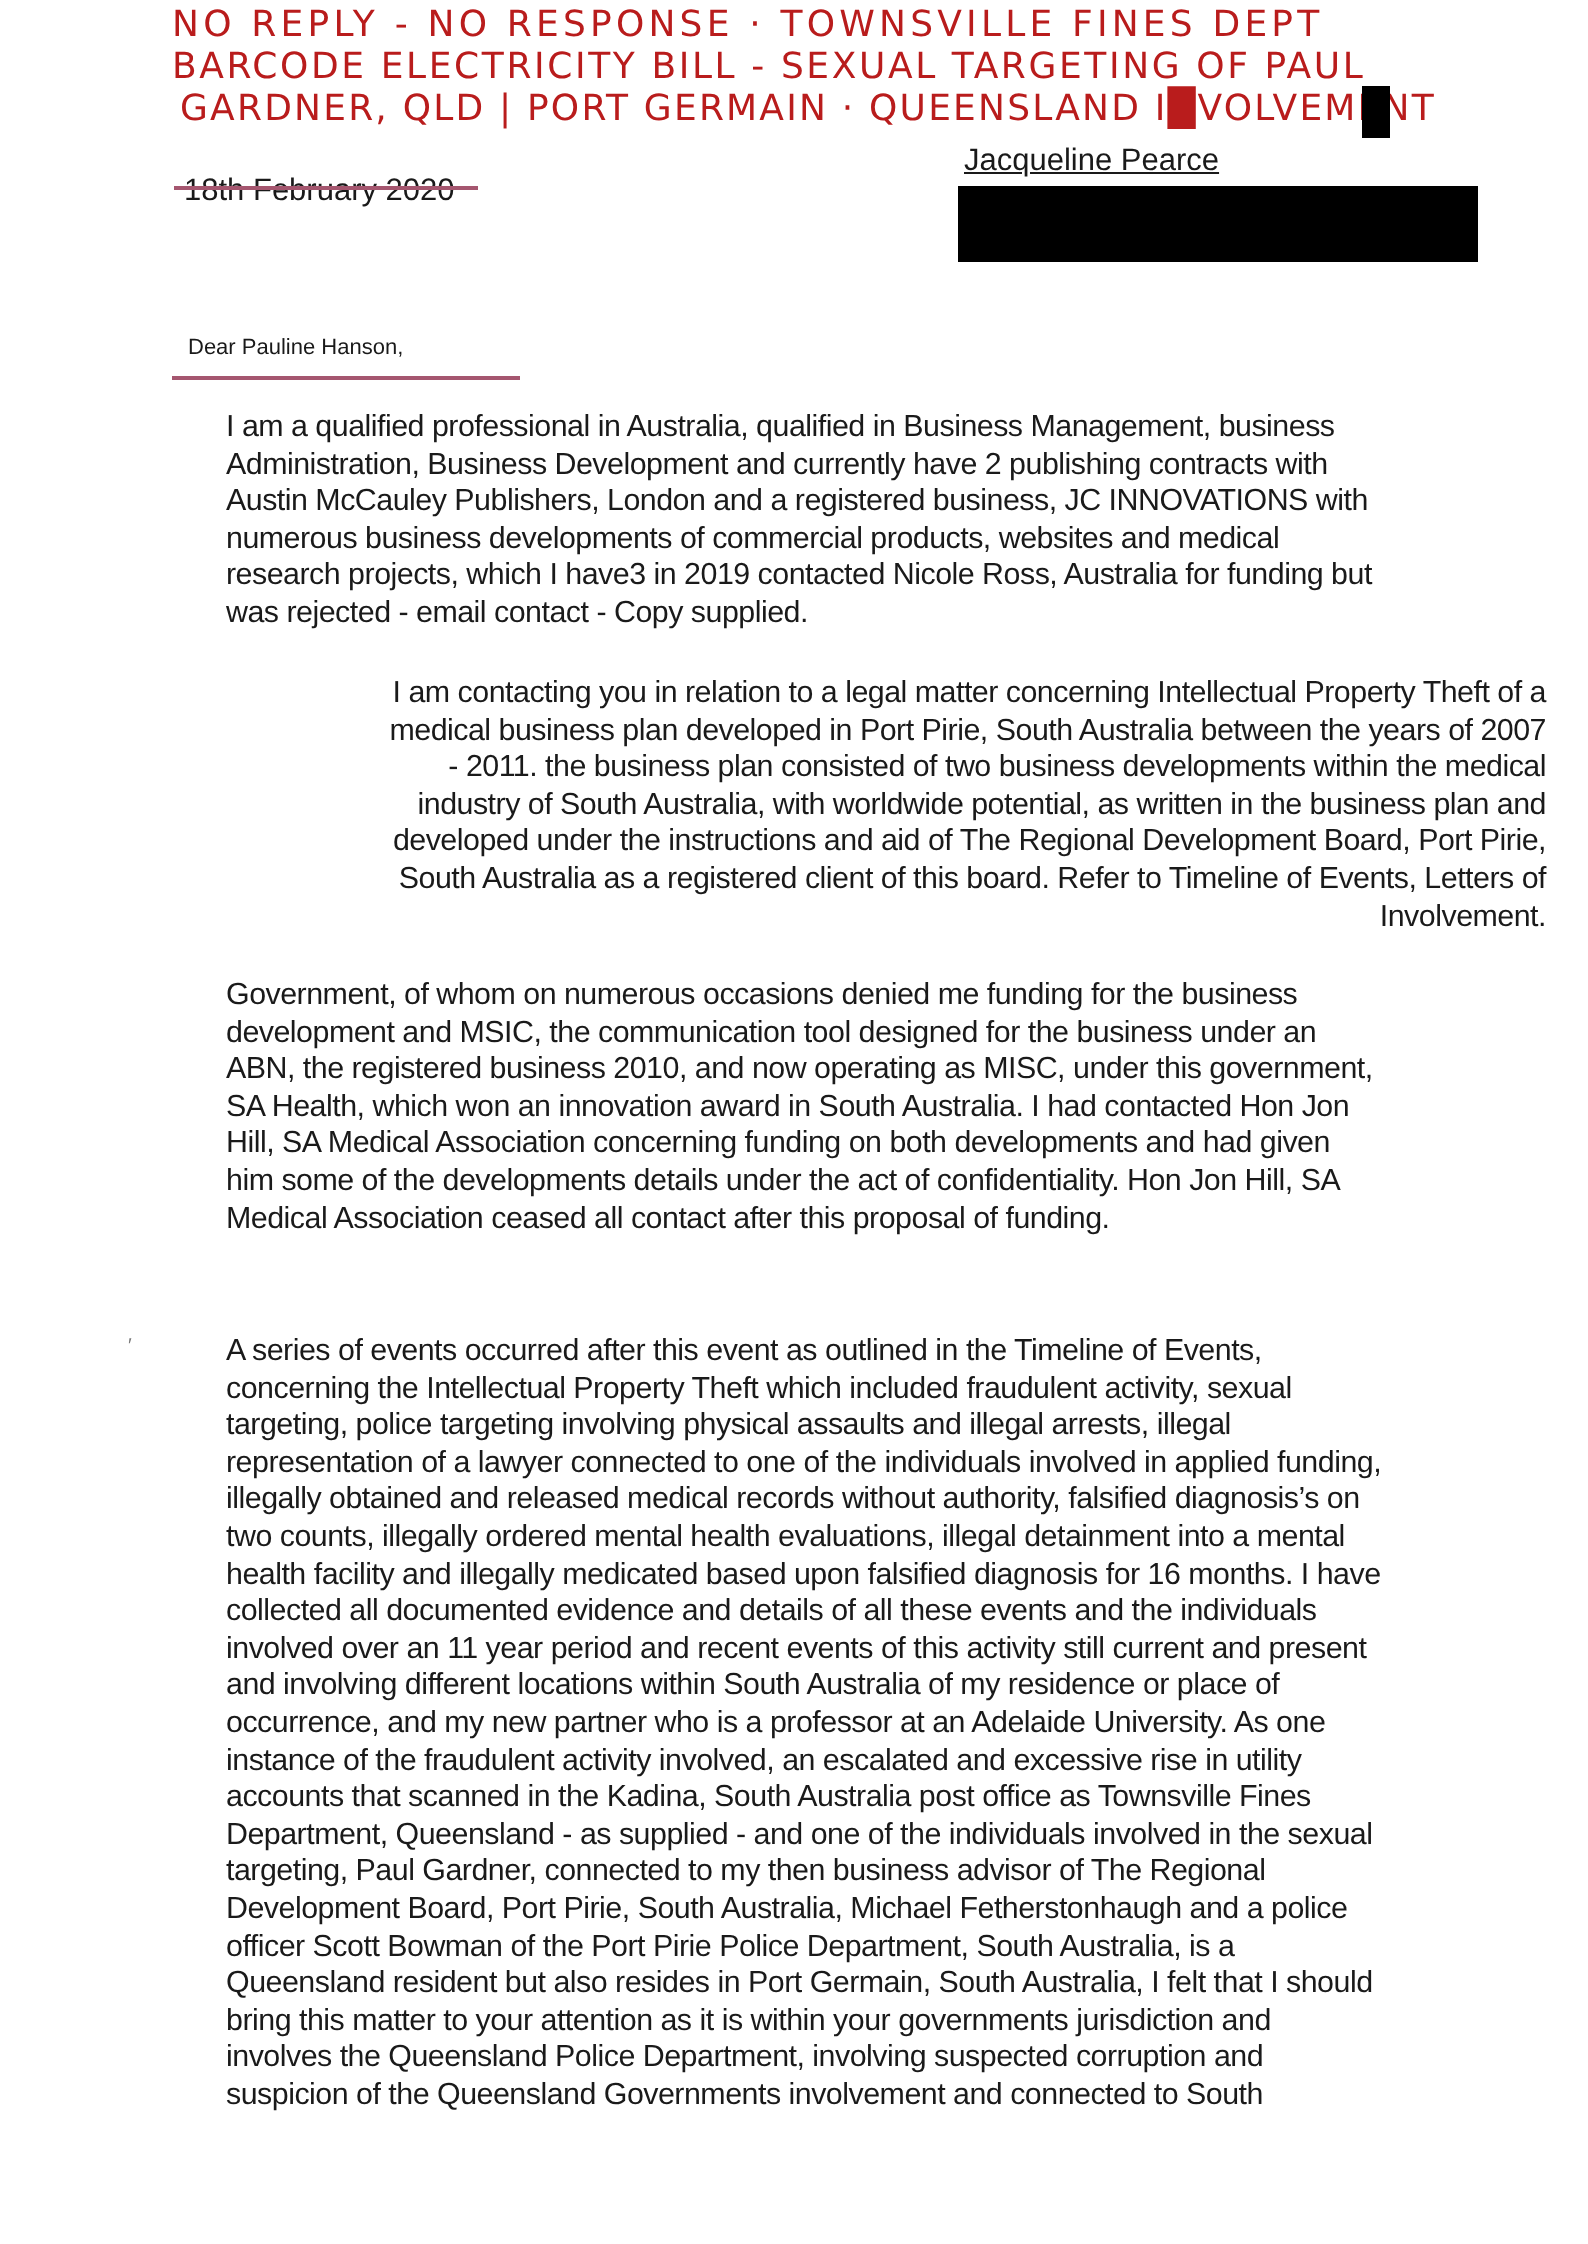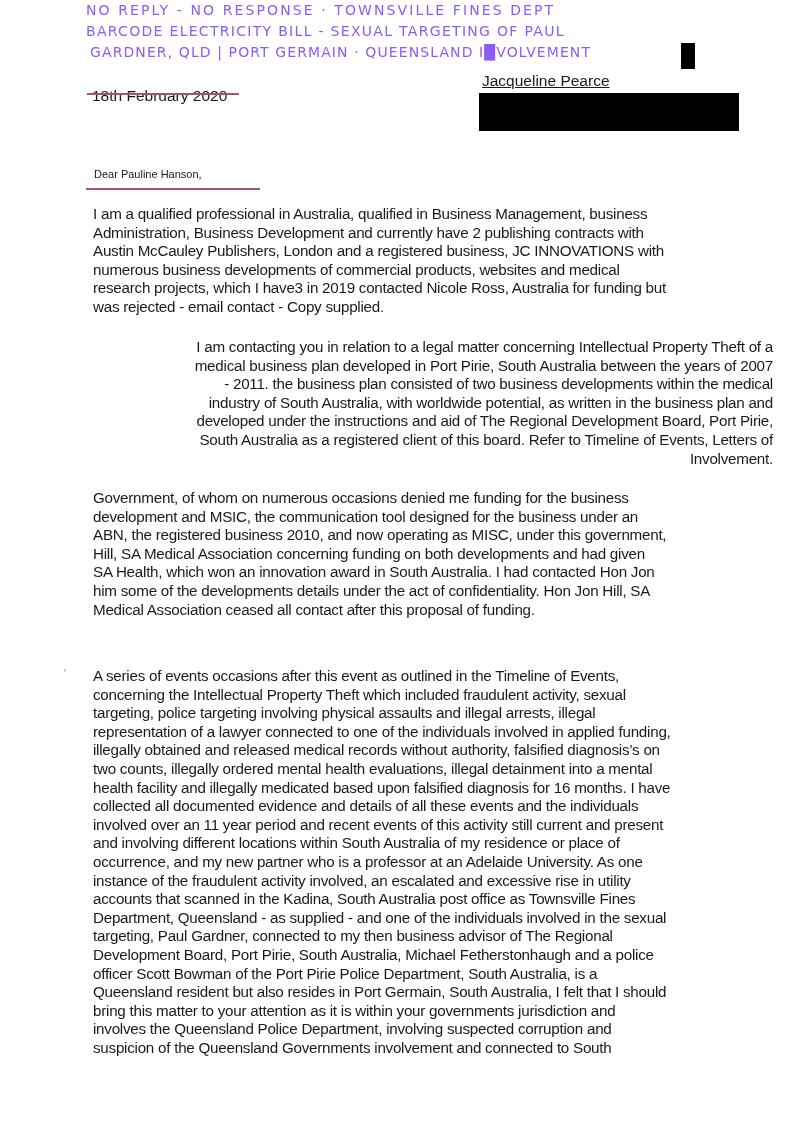--- a/index.html
+++ b/index.html
@@ -4,21 +4,21 @@
 <style>
   html, body { margin: 0; padding: 0; }
   body {
     width: 794px; height: 1122px; background: #ffffff;
     position: relative; overflow: hidden;
     font-family: "Liberation Sans", sans-serif; color: #1a1a1a;
   }
   .hand {
     position: absolute; left: 88px;
     font-family: "DejaVu Sans", sans-serif;
-    color: #8b5cf6; font-size: 14px; letter-spacing: 1.6px;
+    color: #b91c1c; font-size: 18px; letter-spacing: 1.6px;
     white-space: nowrap; font-weight: normal;
     transform-origin: left center;
   }
   .hand.l1 { top: 2px; left: 86px; letter-spacing: 2.1px; }
   .hand.l2 { top: 23px; left: 86px; letter-spacing: 1.3px; }
   .hand.l3 { top: 44px; left: 90px; letter-spacing: 1.1px; }
   .redact-small {
     position: absolute; left: 681px; top: 43px; width: 14px; height: 26px; background: #000;
   }
   .date {
@@ -36,21 +36,21 @@
   .salutation {
     position: absolute; left: 94px; top: 168px; font-size: 11px;
   }
   .sal-underline {
     position: absolute; left: 86px; top: 188px; width: 174px; height: 1.5px; background: #a5566f;
   }
   .para {
     position: absolute; left: 93px; width: 680px;
     font-size: 15.2px; line-height: 18.6px; letter-spacing: -0.25px;
   }
-  .para .ln { display: block; white-space: nowrap; }
+  .para .ln { display: block; white-space: nowrap; margin-left: 20px; }
   #p1 { top: 205px; }
   #p2 { top: 338px; text-align: right; }
   #p3 { top: 489px; }
   #p4 { top: 667px; }
   .tick {
     position: absolute; color: #777; font-size: 10px;
   }
 </style>
 </head>
 <body>
@@ -84,29 +84,29 @@
   <span class="ln">industry of South Australia, with worldwide potential, as written in the business plan and</span>
   <span class="ln">developed under the instructions and aid of The Regional Development Board, Port Pirie,</span>
   <span class="ln">South Australia as a registered client of this board. Refer to Timeline of Events, Letters of</span>
   <span class="ln">Involvement.</span>
 </div>
 
 <div class="para" id="p3">
   <span class="ln">Government, of whom on numerous occasions denied me funding for the business</span>
   <span class="ln">development and MSIC, the communication tool designed for the business under an</span>
   <span class="ln">ABN, the registered business 2010, and now operating as MISC, under this government,</span>
+  <span class="ln">SA Health, which won an innovation award in South Australia. I had contacted Hon Jon</span>
   <span class="ln">Hill, SA Medical Association concerning funding on both developments and had given</span>
-  <span class="ln">SA Health, which won an innovation award in South Australia. I had contacted Hon Jon</span>
   <span class="ln">him some of the developments details under the act of confidentiality. Hon Jon Hill, SA</span>
   <span class="ln">Medical Association ceased all contact after this proposal of funding.</span>
 </div>
 
 <span class="tick" style="left:64px; top:668px;">′</span>
 <div class="para" id="p4">
-  <span class="ln">A series of events occasions after this event as outlined in the Timeline of Events,</span>
+  <span class="ln">A series of events occurred after this event as outlined in the Timeline of Events,</span>
   <span class="ln">concerning the Intellectual Property Theft which included fraudulent activity, sexual</span>
   <span class="ln">targeting, police targeting involving physical assaults and illegal arrests, illegal</span>
   <span class="ln">representation of a lawyer connected to one of the individuals involved in applied funding,</span>
   <span class="ln">illegally obtained and released medical records without authority, falsified diagnosis’s on</span>
   <span class="ln">two counts, illegally ordered mental health evaluations, illegal detainment into a mental</span>
   <span class="ln">health facility and illegally medicated based upon falsified diagnosis for 16 months. I have</span>
   <span class="ln">collected all documented evidence and details of all these events and the individuals</span>
   <span class="ln">involved over an 11 year period and recent events of this activity still current and present</span>
   <span class="ln">and involving different locations within South Australia of my residence or place of</span>
   <span class="ln">occurrence, and my new partner who is a professor at an Adelaide University. As one</span>

